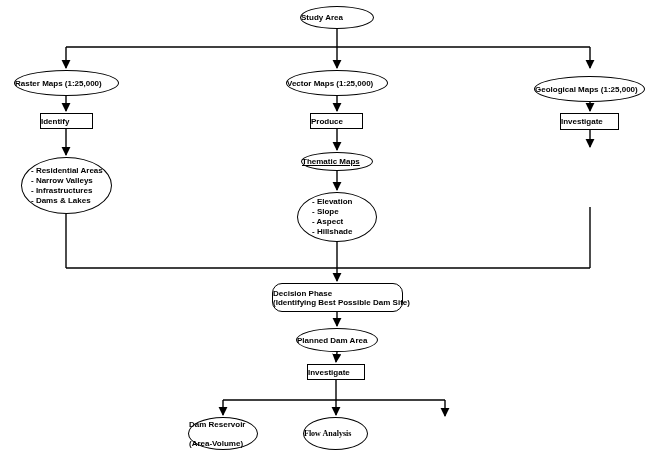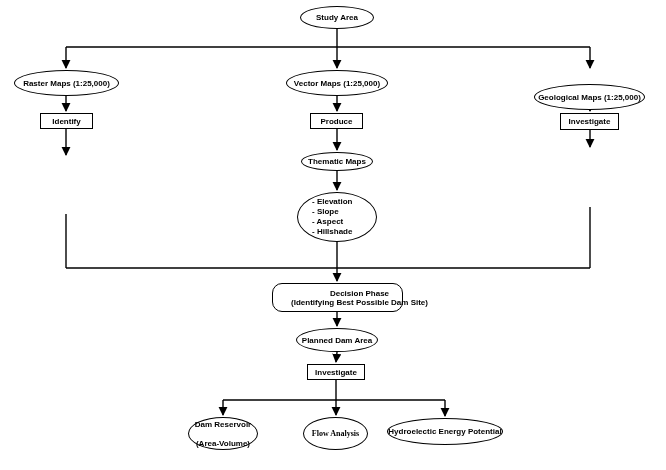--- a/index.html
+++ b/index.html
@@ -14,46 +14,46 @@
   #connectors {
     position: absolute;
     left: 0; top: 0;
     width: 666px; height: 470px;
   }
   .node {
     position: absolute;
     box-sizing: border-box;
     display: flex;
     flex-direction: column;
-    align-items: center;
+    align-items: flex-start;
     justify-content: center;
     border: 1.6px solid #000000;
     background: #ffffff;
     color: #000000;
     font-weight: bold;
     font-size: 8px;
     line-height: 9px;
     text-align: center;
     white-space: nowrap;
   }
   .ellipse { border-radius: 50%; }
-  .rounded { border-radius: 10px; padding-left: 44px; }
+  .rounded { border-radius: 10px; }
   .list-node { align-items: flex-start; text-align: left; }
   .line { display: block; }
 
   
   #study-area            { left: 300px; top: 6px;   width: 74px;  height: 23px; }
   #raster-maps           { left: 14px;  top: 70px;  width: 105px; height: 26px; }
   #vector-maps           { left: 286px; top: 70px;  width: 102px; height: 26px; }
-  #geological-maps       { left: 534px; top: 84px;  width: 111px; height: 26px; }
+  #geological-maps       { left: 534px; top: 76px;  width: 111px; height: 26px; }
   #identify-box          { left: 40px;  top: 113px; width: 53px;  height: 16px; }
   #produce-box           { left: 310px; top: 113px; width: 53px;  height: 16px; }
   #investigate-geo-box   { left: 560px; top: 113px; width: 59px;  height: 17px; }
   #raster-outputs        { left: 21px;  top: 157px; width: 91px;  height: 57px; padding-left: 9px; line-height: 10px; }
-  #thematic-maps         { left: 301px; top: 152px; width: 72px;  height: 19px; }
+  #thematic-maps         { left: 301px; top: 152px; width: 72px;  height: 19px; text-decoration: underline; }
   #thematic-outputs      { left: 297px; top: 192px; width: 80px;  height: 50px; padding-left: 14px; line-height: 10px; }
   #impervious-layers     { left: 556px; top: 149px; width: 67px;  height: 58px; }
   #decision-phase        { left: 272px; top: 283px; width: 131px; height: 29px; }
   #planned-dam-site      { left: 296px; top: 328px; width: 82px;  height: 24px; }
   #investigate-site-box  { left: 307px; top: 364px; width: 58px;  height: 16px; }
   #dam-reservoir         { left: 188px; top: 417px; width: 70px;  height: 33px; gap: 10px; }
   #flow-analysis         { left: 303px; top: 417px; width: 65px;  height: 33px; font-family: Liberation Serif, serif; }
   #hydro-potential       { left: 387px; top: 418px; width: 116px; height: 27px; }
 </style>
 </head>
@@ -122,20 +122,26 @@
   </div>
 
   <div class="node" id="produce-box">
     <span class="line">Produce</span>
   </div>
 
   <div class="node" id="investigate-geo-box">
     <span class="line">Investigate</span>
   </div>
 
+  <div class="node ellipse list-node" id="raster-outputs">
+    <span class="line">- Residential Areas</span>
+    <span class="line">- Narrow Valleys</span>
+    <span class="line">- Infrastructures</span>
+    <span class="line">- Dams &amp; Lakes</span>
+  </div>
 
   <div class="node ellipse" id="thematic-maps">
     <span class="line">Thematic Maps</span>
   </div>
 
   <div class="node ellipse list-node" id="thematic-outputs">
     <span class="line">- Elevation</span>
     <span class="line">- Slope</span>
     <span class="line">- Aspect</span>
     <span class="line">- Hillshade</span>
@@ -157,17 +163,14 @@
 
   <div class="node ellipse" id="dam-reservoir">
     <span class="line">Dam Reservoir</span>
     <span class="line">(Area-Volume)</span>
   </div>
 
   <div class="node ellipse" id="flow-analysis">
     <span class="line">Flow Analysis</span>
   </div>
 
-  <div class="node ellipse" id="hydro-potential">
-    <span class="line">Hydroelectic Energy Potential</span>
-  </div>
 
 </div>
 
 </body></html>

